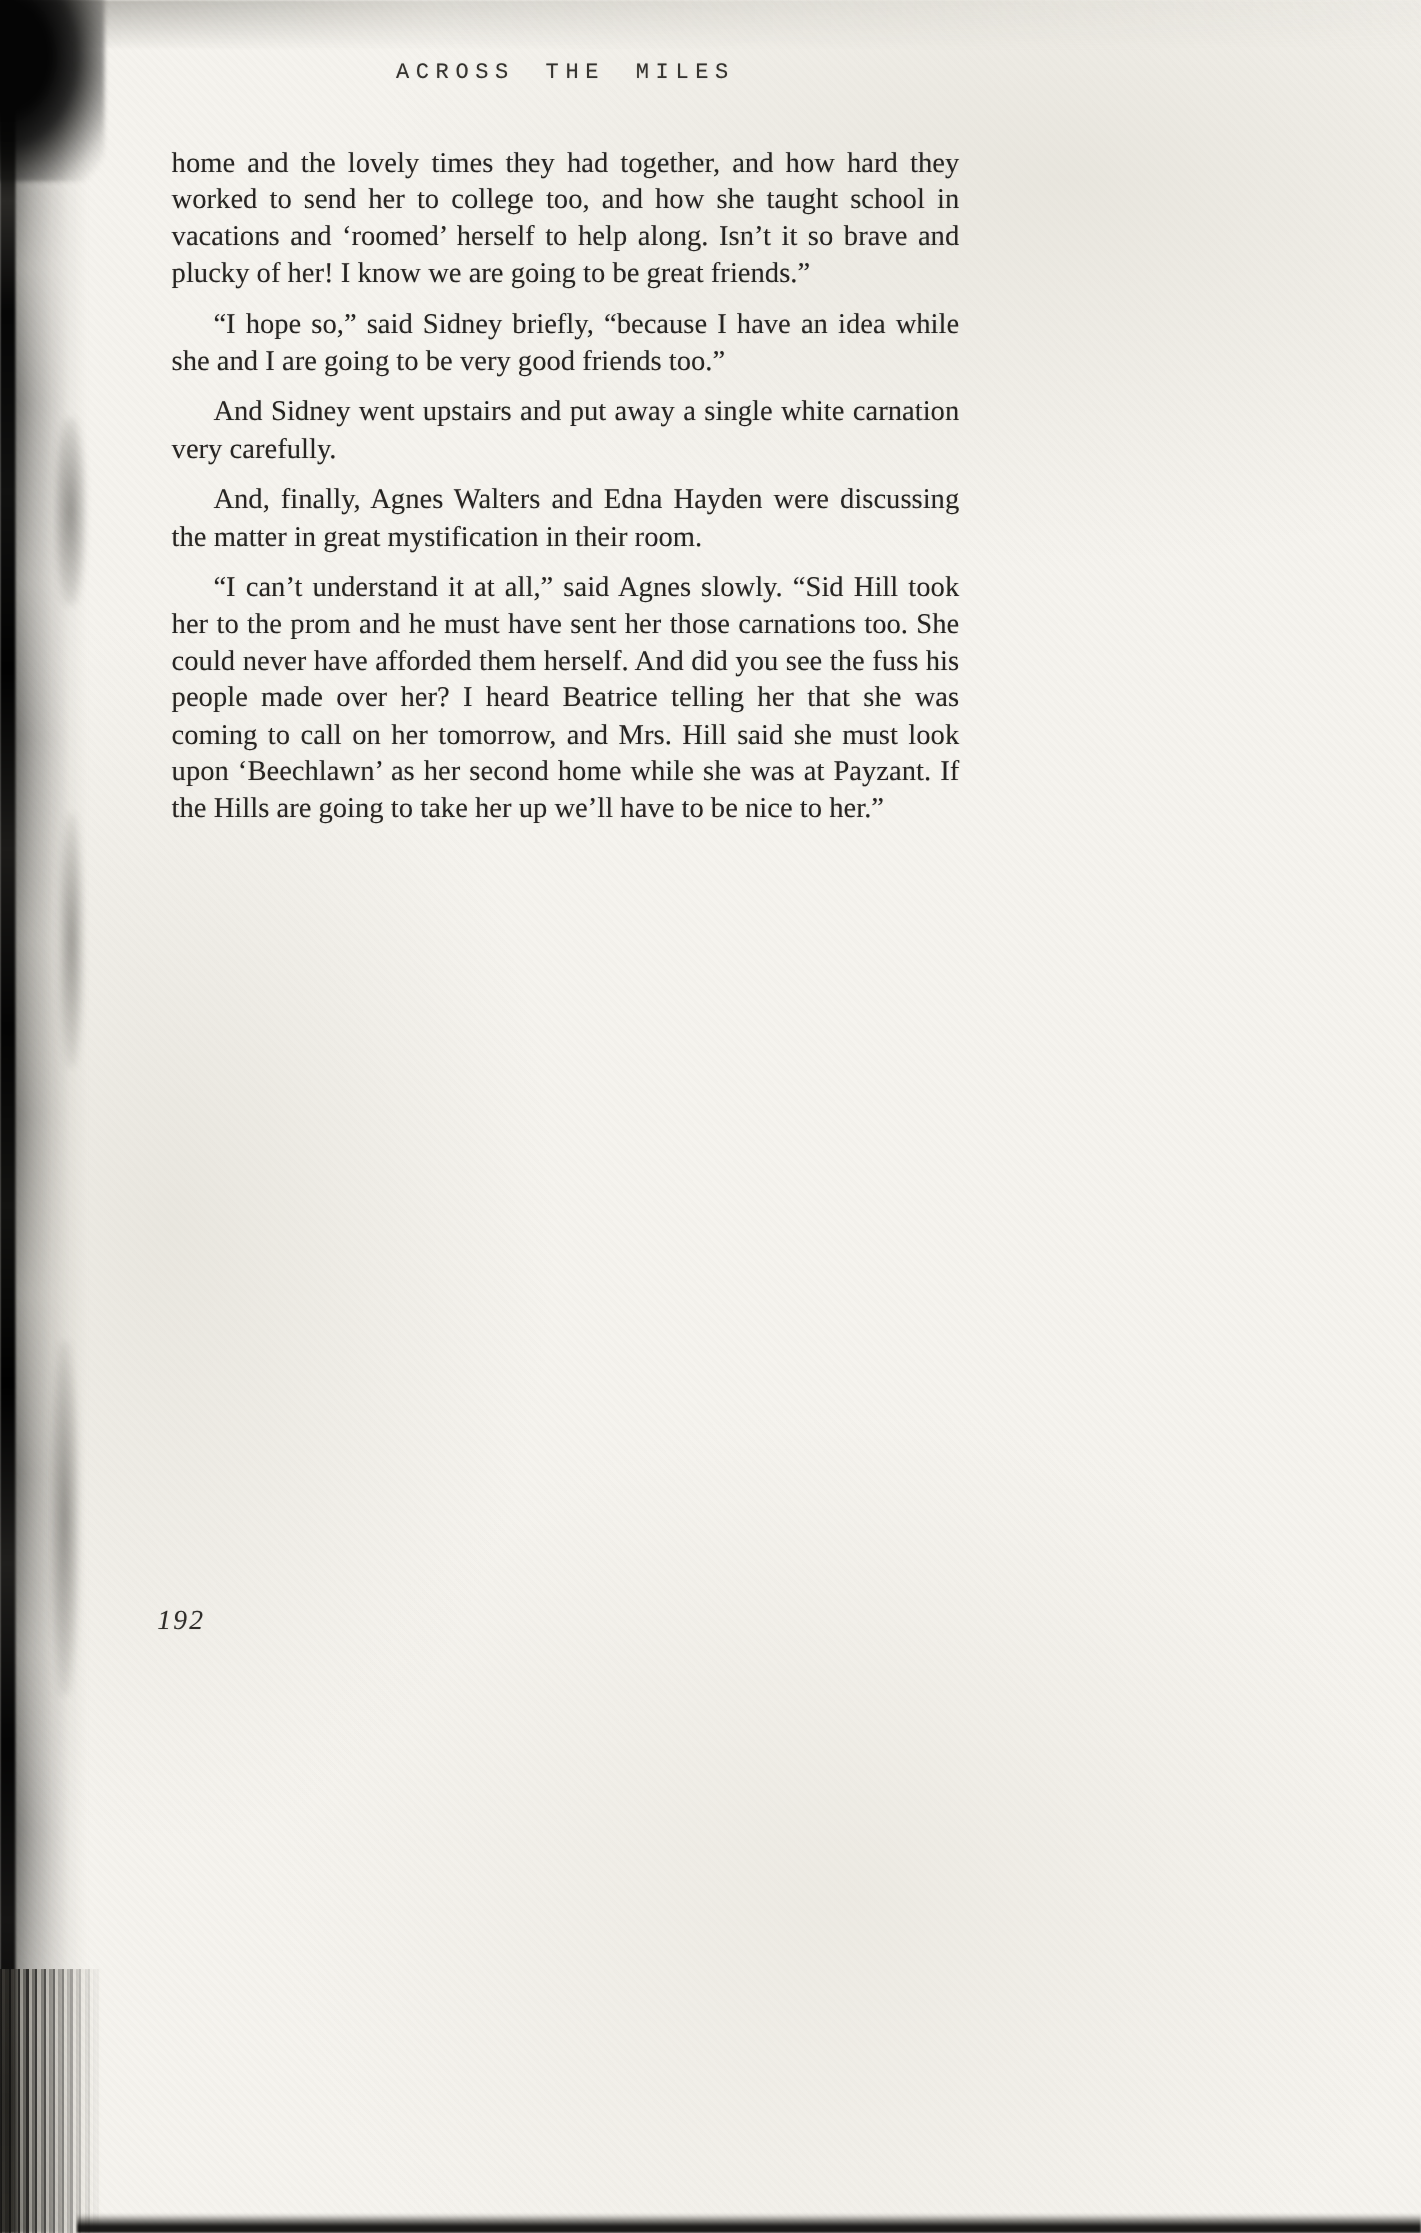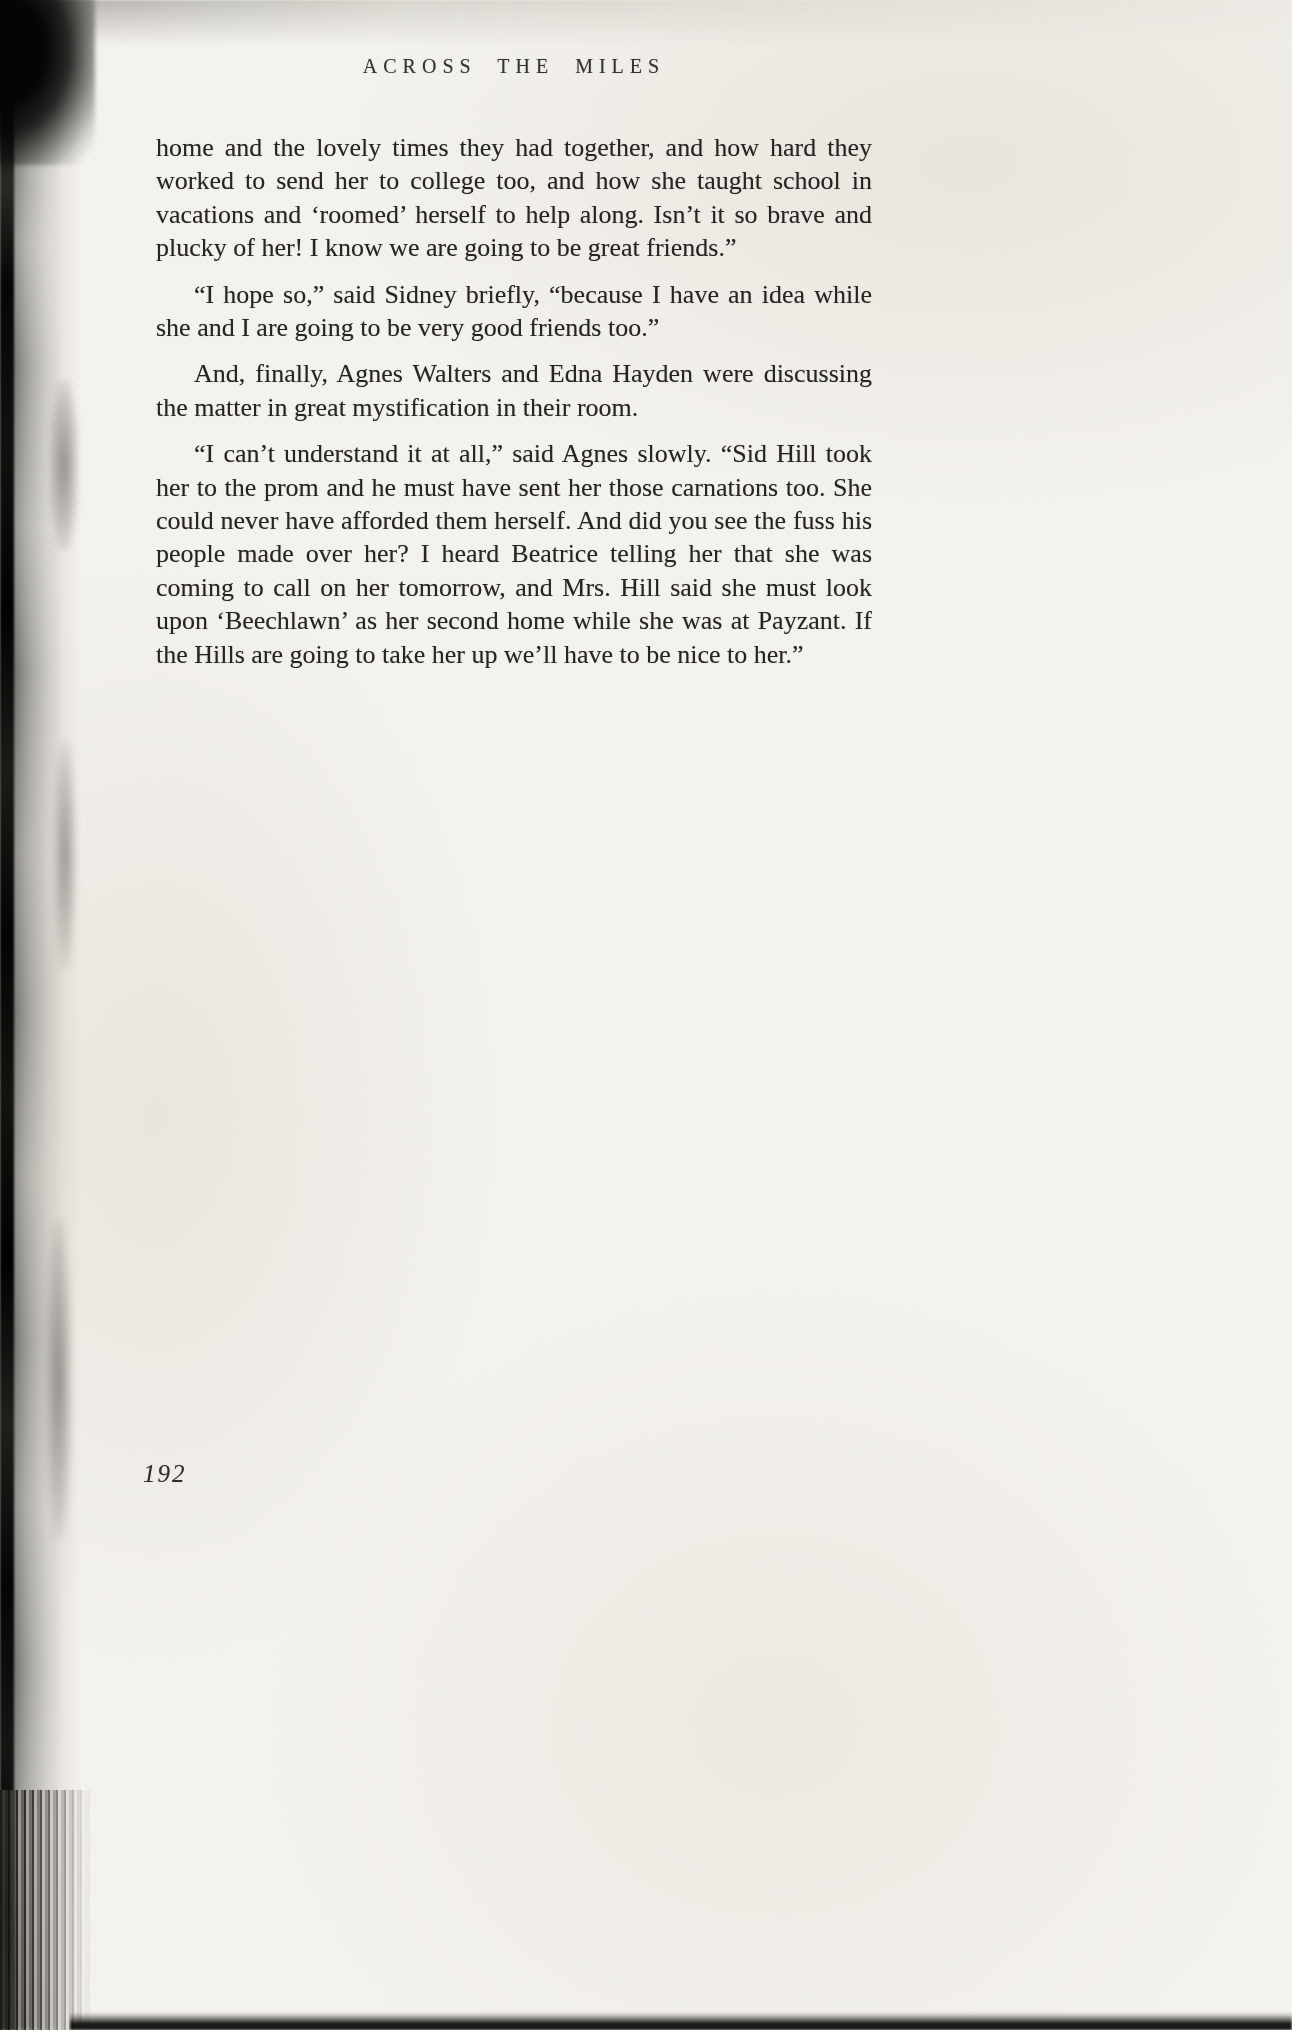--- a/index.html
+++ b/index.html
@@ -113,20 +113,21 @@
   
   .running-header {
     position: absolute;
     top: 55px; left: 143px; width: 742px;
     text-align: center;
     font-size: 20px;
     letter-spacing: 6px;
     word-spacing: 10px;
     color: #35332f;
     text-shadow: 0 0 1px rgba(50,48,44,0.35);
+    font-family: Liberation Mono, monospace;
   }
 
   .body-text {
     position: absolute;
     top: 118px; left: 143px; width: 742px;
     font-size: 26px;
     line-height: 33.4px;
     color: #272522;
     text-align: justify;
     text-shadow: 0 0 1px rgba(40,38,35,0.30);
@@ -158,19 +159,20 @@
   <div class="artifact edge-bottom-bar"></div>
   <div class="artifact smudge-a"></div>
   <div class="artifact smudge-b"></div>
   <div class="artifact smudge-c"></div>
 
   <div class="running-header">ACROSS THE MILES</div>
 
   <div class="body-text">
     <p>home and the lovely times they had together, and how hard they worked to send her to college too, and how she taught school in vacations and ‘roomed’ herself to help along. Isn’t it so brave and plucky of her! I know we are going to be great friends.”</p>
     <p class="indent">“I hope so,” said Sidney briefly, “because I have an idea while she and I are going to be very good friends too.”</p>
+    <p class="indent">And Sidney went upstairs and put away a single white carnation very carefully.</p>
     <p class="indent">And, finally, Agnes Walters and Edna Hayden were discussing the matter in great mystification in their room.</p>
     <p class="indent">“I can’t understand it at all,” said Agnes slowly. “Sid Hill took her to the prom and he must have sent her those carnations too. She could never have afforded them herself. And did you see the fuss his people made over her? I heard Beatrice telling her that she was coming to call on her tomorrow, and Mrs. Hill said she must look upon ‘Beechlawn’ as her second home while she was at Payzant. If the Hills are going to take her up we’ll have to be nice to her.”</p>
   </div>
 
   <div class="page-number">192</div>
 
 </div>
 
 </body></html>

